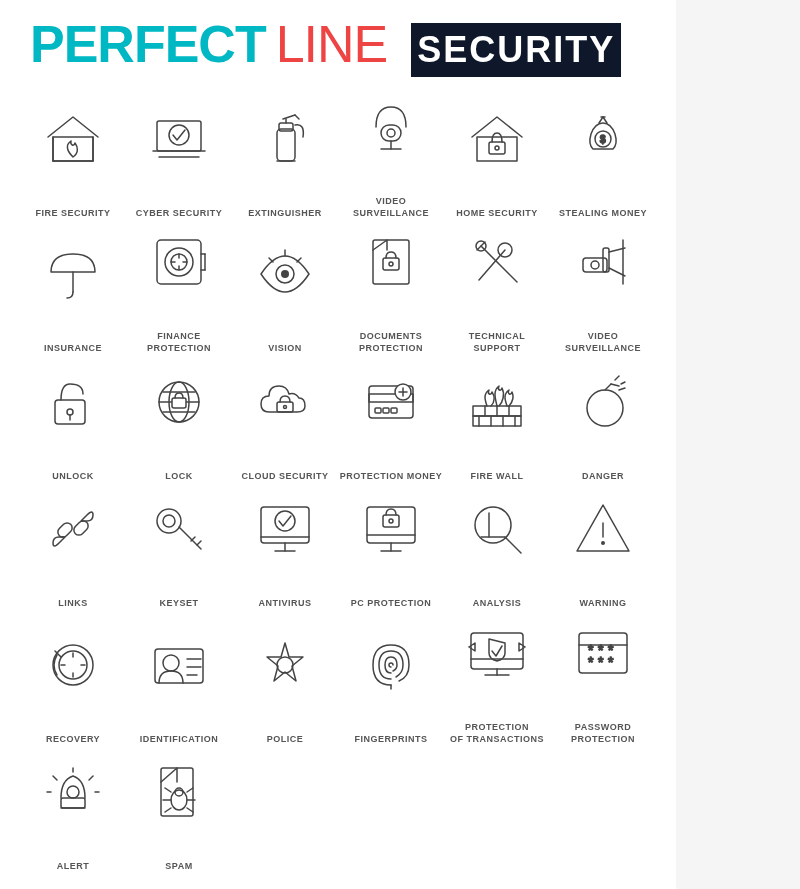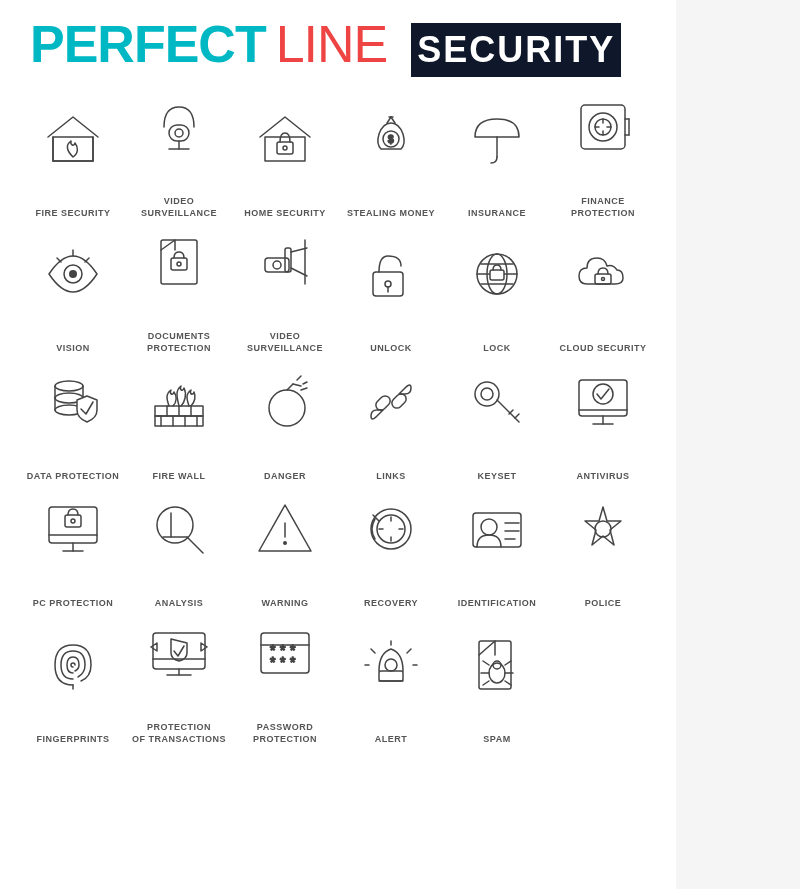--- a/index.html
+++ b/index.html
@@ -119,21 +119,49 @@
 
           <path d="M30,48 C24,42 22,36 28,32 C27,36 31,38 32,34 C35,38 36,44 30,48Z" stroke="#444" stroke-width="1.5"></path>
           <line x1="10" y1="28" x2="10" y2="52"></line>
           <line x1="50" y1="28" x2="50" y2="52"></line>
           <line x1="10" y1="52" x2="50" y2="52"></line>
         </svg>
       </div>
       <span class="icon-label">FIRE SECURITY</span>
     </div>
 
-
+    <div class="icon-cell">
+      <div class="icon-svg">
+        <svg viewBox="0 0 60 60">
+
+          <rect x="8" y="12" width="44" height="30" rx="2"></rect>
+          <line x1="4" y1="42" x2="56" y2="42"></line>
+          <line x1="10" y1="48" x2="50" y2="48"></line>
+
+          <circle cx="30" cy="26" r="10"></circle>
+          <polyline points="24,26 28,31 36,21"></polyline>
+        </svg>
+      </div>
+      <span class="icon-label">CYBER SECURITY</span>
+    </div>
+
+    <div class="icon-cell">
+      <div class="icon-svg">
+        <svg viewBox="0 0 60 60">
+          <rect x="22" y="20" width="18" height="32" rx="4"></rect>
+          <rect x="24" y="14" width="14" height="8" rx="2"></rect>
+          <line x1="31" y1="14" x2="31" y2="10"></line>
+          <line x1="28" y1="10" x2="40" y2="6"></line>
+          <line x1="40" y1="6" x2="44" y2="10"></line>
+          <path d="M40,16 Q50,14 48,28"></path>
+          <line x1="22" y1="52" x2="40" y2="52"></line>
+        </svg>
+      </div>
+      <span class="icon-label">EXTINGUISHER</span>
+    </div>
 
     <div class="icon-cell">
       <div class="icon-svg">
         <svg viewBox="0 0 60 60">
 
           <path d="M15,30 Q15,10 30,10 Q45,10 45,30"></path>
           <rect x="20" y="28" width="20" height="16" rx="8"></rect>
           <circle cx="30" cy="36" r="4"></circle>
           <line x1="30" y1="44" x2="30" y2="52"></line>
           <line x1="20" y1="52" x2="40" y2="52"></line>
@@ -225,20 +253,33 @@
           <polyline points="12,18 26,8 26,18"></polyline>
 
           <rect x="22" y="26" width="16" height="12" rx="2"></rect>
           <path d="M25,26 Q25,20 30,20 Q35,20 35,26"></path>
           <circle cx="30" cy="32" r="2"></circle>
         </svg>
       </div>
       <span class="icon-label">DOCUMENTS PROTECTION</span>
     </div>
 
+    <div class="icon-cell">
+      <div class="icon-svg">
+        <svg viewBox="0 0 60 60">
+
+          <line x1="12" y1="48" x2="38" y2="18"></line>
+          <circle cx="38" cy="18" r="7"></circle>
+          <line x1="14" y1="14" x2="50" y2="50"></line>
+          <line x1="10" y1="18" x2="18" y2="10"></line>
+          <circle cx="14" cy="14" r="5"></circle>
+        </svg>
+      </div>
+      <span class="icon-label">TECHNICAL SUPPORT</span>
+    </div>
 
     <div class="icon-cell">
       <div class="icon-svg">
         <svg viewBox="0 0 60 60">
 
           <rect x="30" y="16" width="6" height="24" rx="2"></rect>
           <rect x="10" y="26" width="24" height="14" rx="3"></rect>
           <circle cx="22" cy="33" r="4"></circle>
           <line x1="36" y1="20" x2="52" y2="16"></line>
           <line x1="36" y1="36" x2="52" y2="44"></line>
@@ -283,39 +324,39 @@
           <path d="M14,40 Q6,40 6,32 Q6,24 14,24 Q14,14 24,14 Q32,14 34,22 Q40,20 44,26 Q50,26 50,34 Q50,40 42,40 Z"></path>
 
           <rect x="22" y="30" width="16" height="10" rx="2"></rect>
           <path d="M25,30 Q25,24 30,24 Q35,24 35,30"></path>
           <circle cx="30" cy="35" r="1.5"></circle>
         </svg>
       </div>
       <span class="icon-label">CLOUD SECURITY</span>
     </div>
 
-
-    <div class="icon-cell">
-      <div class="icon-svg">
-        <svg viewBox="0 0 60 60">
-
-          <ellipse cx="26" cy="14" rx="14" ry="5"></ellipse>
-          <line x1="12" y1="14" x2="12" y2="26"></line>
-          <line x1="40" y1="14" x2="40" y2="26"></line>
-          <ellipse cx="26" cy="26" rx="14" ry="5"></ellipse>
-          <line x1="12" y1="26" x2="12" y2="38"></line>
-          <line x1="40" y1="26" x2="40" y2="38"></line>
-          <ellipse cx="26" cy="38" rx="14" ry="5"></ellipse>
-
-          <path d="M44,24 L54,28 L54,38 Q54,46 44,50 Q34,46 34,38 L34,28 Z" fill="white" stroke="#444"></path>
-          <polyline points="38,37 43,42 50,30"></polyline>
-        </svg>
-      </div>
-      <span class="icon-label">DATA PROTECTION</span>
-    </div>
+    <div class="icon-cell">
+      <div class="icon-svg">
+        <svg viewBox="0 0 60 60">
+
+          <rect x="8" y="14" width="44" height="32" rx="3"></rect>
+          <rect x="8" y="22" width="44" height="8"></rect>
+
+          <rect x="14" y="36" width="6" height="5" rx="1"></rect>
+          <rect x="22" y="36" width="6" height="5" rx="1"></rect>
+          <rect x="30" y="36" width="6" height="5" rx="1"></rect>
+
+          <circle cx="42" cy="20" r="8" fill="white" stroke="#444"></circle>
+          <line x1="42" y1="16" x2="42" y2="24"></line>
+          <line x1="38" y1="20" x2="46" y2="20"></line>
+        </svg>
+      </div>
+      <span class="icon-label">PROTECTION MONEY</span>
+    </div>
+
 
     <div class="icon-cell">
       <div class="icon-svg">
         <svg viewBox="0 0 60 60">
 
           <rect x="6" y="34" width="48" height="10"></rect>
           <rect x="6" y="44" width="48" height="10"></rect>
 
           <line x1="18" y1="34" x2="18" y2="44"></line>
           <line x1="30" y1="34" x2="30" y2="44"></line>

